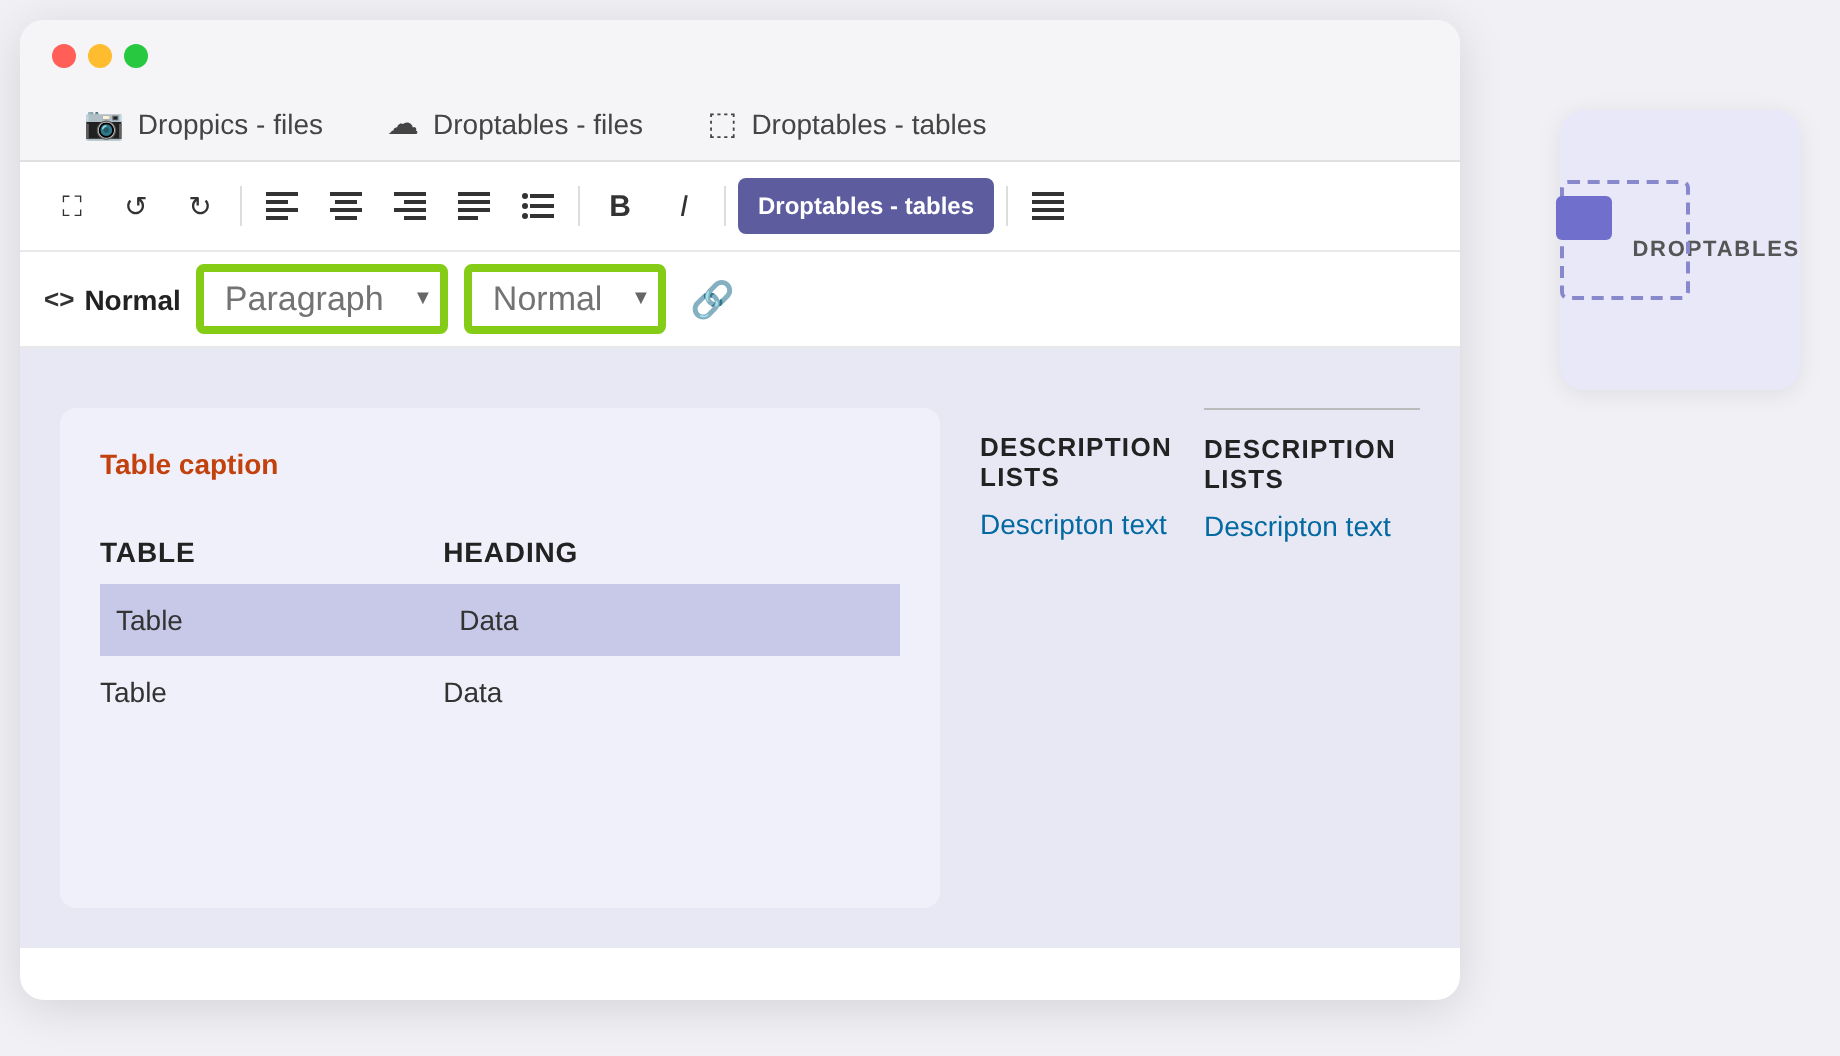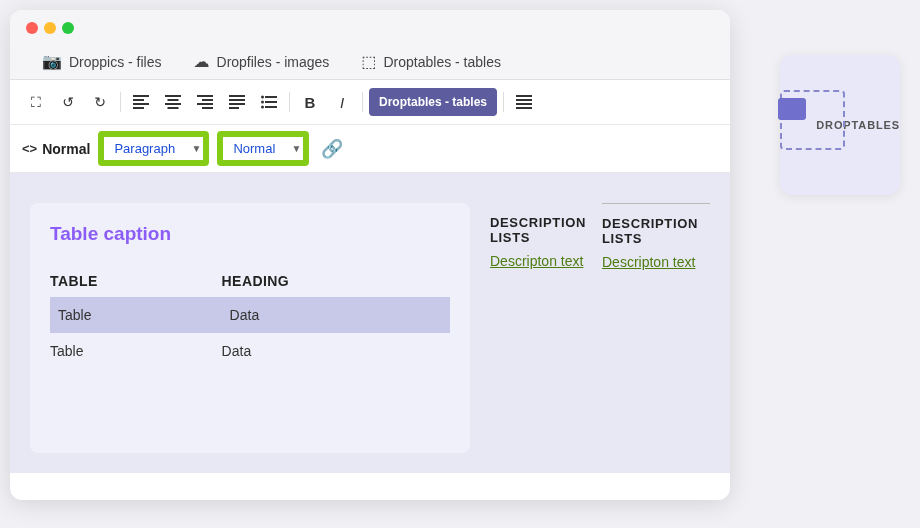--- a/index.html
+++ b/index.html
@@ -128,25 +128,25 @@
     }
 
     .select-wrapper {
       position: relative;
       display: inline-flex;
       align-items: center;
     }
 
     .select-wrapper select {
       appearance: none;
-      border: 6px solid #84cc16;
+      border: 4px solid #84cc16;
       border-radius: 4px;
       padding: 4px 28px 4px 10px;
-      font-size: 13px;
-      color: #1d4ed8;
+      font-size: 17px;
+      color: #737373;
       background: #fff;
       cursor: pointer;
       outline: none;
     }
 
     .select-arrow {
       position: absolute;
       right: 8px;
       pointer-events: none;
       font-size: 10px;
@@ -171,24 +171,24 @@
 
     
     .table-panel {
       background: #f0f0fa;
       border-radius: 8px;
       padding: 20px;
       flex: 1;
     }
 
     .table-caption {
-      font-size: 19px;
+      font-size: 14px;
       font-weight: 700;
       margin-bottom: 20px;
-      color: #8b5cf6;
+      color: #c2410c;
     }
 
     .data-table {
       width: 100%;
       border-collapse: collapse;
     }
 
     .data-table th {
       text-align: left;
       font-size: 14px;
@@ -232,22 +232,21 @@
     .desc-title {
       font-size: 13px;
       font-weight: 700;
       color: #222;
       letter-spacing: 0.05em;
       margin-bottom: 8px;
     }
 
     .desc-text {
       font-size: 14px;
-      color: #4d7c0f;
-      text-decoration: underline;
+      color: #0369a1;
     }
 
     
     .droptables-widget {
       position: absolute;
       right: 20px;
       top: 55px;
       width: 120px;
       height: 140px;
       background: #e8e8f8;
@@ -317,21 +316,21 @@
       <div class="traffic-light tl-green"></div>
     </div>
 
     <div class="tab-bar">
       <div class="tab">
         <span class="tab-icon">📷</span>
         <span>Droppics - files</span>
       </div>
       <div class="tab">
         <span class="tab-icon">☁</span>
-        <span>Dropfiles - images</span>
+        <span>Droptables - files</span>
       </div>
       <div class="tab">
         <span class="tab-icon">⬚</span>
         <span>Droptables - tables</span>
       </div>
     </div>
   </div>
 
   <div class="toolbar">
     <button class="toolbar-btn" title="Fullscreen">⛶</button>

